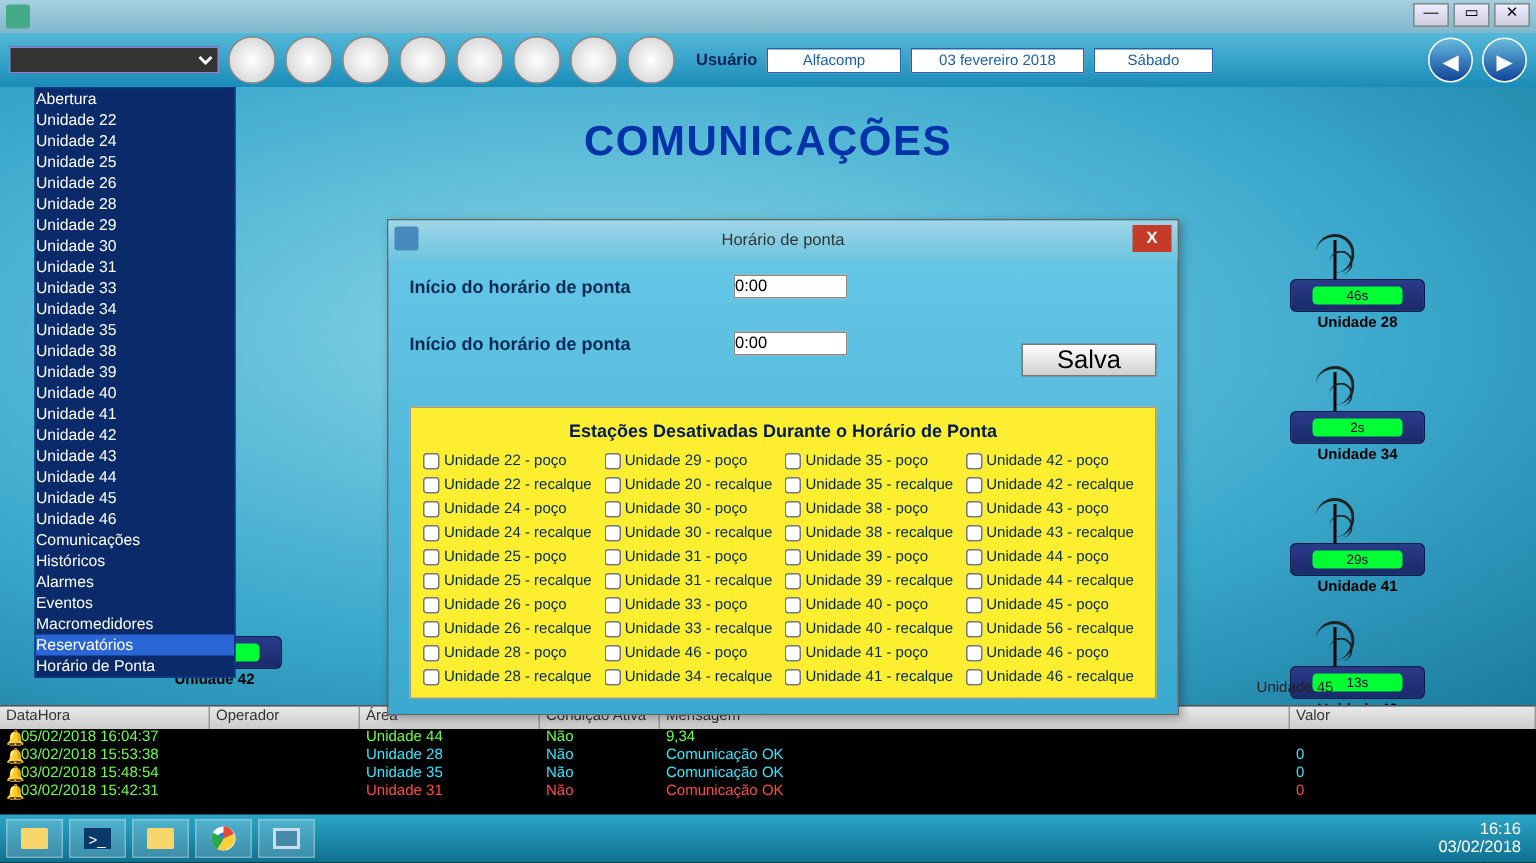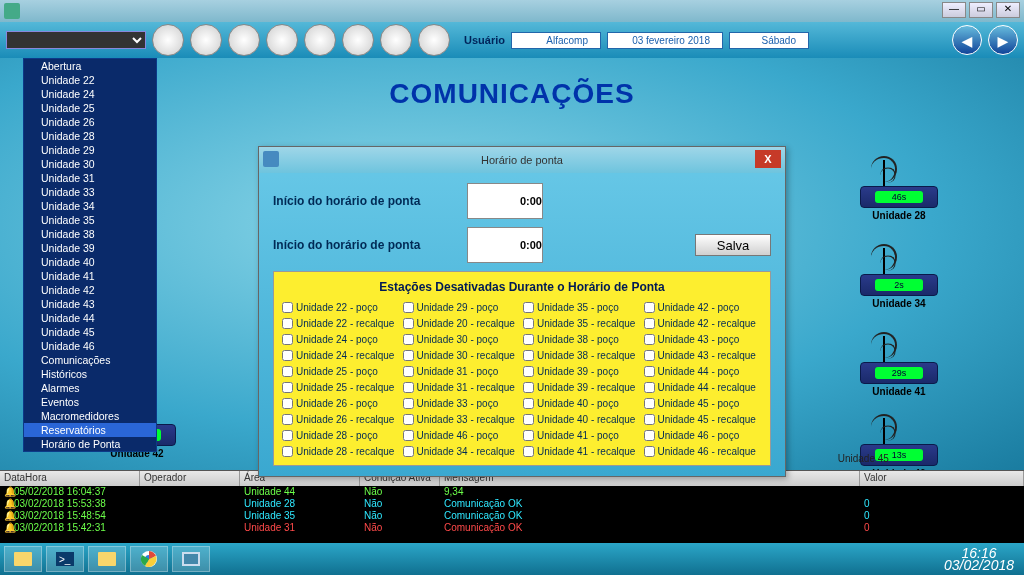--- a/index.html
+++ b/index.html
@@ -6,63 +6,63 @@
 body { font-family: Tahoma, Arial, sans-serif; font-size: 11px; background: #003333; width: 1024px; height: 575px; overflow: hidden; position: relative; }
 .titlebar { height: 22px; background: linear-gradient(#a7d0e0,#7fb8cc); display: flex; align-items: center; position: relative; }
 .titlebar .sysicon { width: 16px; height: 16px; margin: 0 4px; background: #4a8; border-radius: 2px; }
 .titlebar .title { position: absolute; left: 0; right: 0; text-align: center; font-size: 11px; color: #333; }
 .titlebar .winbtns { position: absolute; right: 4px; top: 2px; display: flex; gap: 3px; }
 .titlebar .winbtn { width: 24px; height: 16px; background: linear-gradient(#eef,#ccd); border: 1px solid #888; font-size: 10px; text-align: center; line-height: 12px; cursor: pointer; }
 .toolbar { height: 36px; background: linear-gradient(#54b8d8,#1a8cb8); display: flex; align-items: center; padding: 0 6px; gap: 6px; }
 .toolbar .combo { width: 140px; height: 18px; background: #333; color: #fff; border: 1px solid #88d; font-size: 10px; }
 .tbicon { width: 32px; height: 32px; border-radius: 50%; background: radial-gradient(#fff,#ccc); border: 1px solid #888; display:inline-block; cursor:pointer; }
 .userlbl { color: #00245a; font-size: 11px; font-weight: bold; margin-left: 8px; }
-.infobox { background: #fff; border: 1px solid #26a; padding: 2px 12px; font-size: 10px; color: #1a5fad; text-align:right; }
+.infobox { background: #fff; border: 1px solid #26a; padding: 2px 12px; font-size: 10px; color: #1a5fad; text-align:center; }
 .navarrow { width: 30px; height: 30px; border-radius: 50%; background: linear-gradient(#6bd,#149); color: #fff; font-size: 14px; text-align: center; line-height: 30px; border:1px solid #fff; cursor:pointer;}
 .scada { position: absolute; top: 58px; left: 0; right: 0; height: 412px; background: radial-gradient(ellipse at 40% 40%, #8dd7e8, #3aa8cc 60%, #1a7ca0); }
 .bigtitle { position: absolute; top: 20px; width: 100%; text-align: center; font-size: 28px; font-weight: bold; color: #0033aa; letter-spacing: 1px; }
 .menu { position: absolute; top: 0; left: 23px; width: 134px; background: #0a2a6a; color: #fff; font-size: 10.5px; z-index: 50; border:1px solid #0c3a88;}
-.menu div { padding: 1px 17px; cursor: pointer; white-space:nowrap; }
+.menu div { padding: 1px 0; cursor: pointer; white-space:nowrap; }
 .menu div.sel { background: #2a66d6; }
 .device { position: absolute; text-align: center; }
 .device .antenna { position:relative; width:48px; height:28px; margin:0 auto;}
-.device .base { width: 78px; height: 22px; background: linear-gradient(#2a3a8a,#1a2a6a); border-radius: 4px; margin: 0 auto; position: relative; border:1px solid #0a1a4a;}
+.device .base { width: 90px; height: 22px; background: linear-gradient(#2a3a8a,#1a2a6a); border-radius: 4px; margin: 0 auto; position: relative; border:1px solid #0a1a4a;}
 .device .led { position: absolute; left: 14px; right: 14px; top: 4px; bottom: 4px; background: #00ff33; border-radius: 3px; font-size: 9px; line-height: 12px; color: #003; text-align:center;}
 .device .lbl { font-size: 10px; color: #000; font-weight: bold; margin-top: 2px; }
 .ant-stick{position:absolute;left:8px;bottom:0;width:2px;height:26px;background:#000;}
 .ant-wave{position:absolute;left:-4px;top:-2px;width:26px;height:26px;border:2px solid #222;border-left:none;border-bottom:none;border-radius:50%;}
 .unitrow { position: absolute; bottom: 6px; left: 260px; right: 40px; display: flex; justify-content: space-around; font-size: 10px; color: #222; }
 .dialog { position: absolute; top: 88px; left: 258px; width: 528px; background: linear-gradient(#69c9e8,#3aa8d0); border: 1px solid #666; z-index: 100; box-shadow: 2px 2px 6px rgba(0,0,0,.3);}
 .dlg-title { height: 26px; background: linear-gradient(#9fd6e8,#6ec4de); position: relative; font-size: 11px; color: #333; text-align:center; line-height:26px;}
 .dlg-title .icon { position: absolute; left: 4px; top: 4px; width: 16px; height: 16px; background: #468ac0; border-radius:2px;}
 .dlg-close { position: absolute; right: 4px; top: 3px; width: 26px; height: 18px; background: #c63a28; color: #fff; font-weight: bold; text-align: center; line-height: 18px; cursor: pointer; }
 .dlg-body { padding: 10px 14px; }
-.dlg-body .row { display: flex; align-items: center; gap: 4px; margin-bottom: 8px; }
+.dlg-body .row { display: flex; align-items: center; gap: 26px; margin-bottom: 8px; }
 .dlg-body .row label { flex: 0 0 190px; font-size: 12px; color: #002a55; font-weight:bold;}
-.timein { width: 76px; height: 36px; border: 1px solid #888; background: #fff; text-align: right; font-size: 11px; font-weight: bold; }
+.timein { width: 76px; height: 16px; border: 1px solid #888; background: #fff; text-align: left; font-size: 11px; }
 .statusbox { flex:1; height: 22px; background: #fff; border: 1px solid #888; text-align: center; font-size: 11px; line-height: 20px; }
-.savebtn { width: 76px; height: 22px; background: linear-gradient(#fefefe,#d0d0d0); border: 1px solid #777; margin-left:auto; cursor:pointer; font-size:13px;}
-.yellowbox { background: #fdee2f; border: 1px solid #999; margin-top: 8px; padding: 8px; }
+.savebtn { width: 90px; height: 22px; background: linear-gradient(#fefefe,#d0d0d0); border: 1px solid #777; margin-left:auto; cursor:pointer; font-size:17px;margin-top:22px;}
+.yellowbox { background: #fdee2f; border: 1px solid #999; margin-top: 20px; padding: 8px; }
 .yellowbox .hdr { text-align: center; font-weight: bold; color: #001a55; font-size: 12px; margin-bottom: 8px; }
 .chkgrid { display: grid; grid-template-columns: repeat(4,1fr); row-gap: 5px; column-gap: 2px; font-size: 10px; color: #002a55; }
 .chkgrid label { display: flex; align-items: center; gap: 3px; cursor:pointer;}
 .chkgrid input { width: 11px; height: 11px; }
 .alarmpanel { position: absolute; left: 0; right: 0; top: 470px; height: 73px; border-top: 1px solid #555; }
 .alarmhdr { height: 15px; background: linear-gradient(#e8e8e8,#ccc); display: flex; font-size: 10px; color:#333;}
 .alarmhdr span { border-right: 1px solid #999; padding: 1px 4px; }
 .alarmbody { height: 58px; background: #000; font-size: 10px; overflow: hidden; }
 .alarmrow { display: flex; height: 12px; }
 .alarmrow .ic { width: 10px; color: #ffaa00; }
 .alarmrow span { padding: 0 4px; }
 .c-lime { color: #6cff4a; }
 .c-cyan { color: #2fe8ff; }
 .c-red  { color: #ff4a4a; }
 .taskbar { position: absolute; left: 0; right: 0; bottom: 0; height: 32px; background: linear-gradient(#2ba6c8,#107090); display: flex; align-items: center; padding: 0 4px; gap: 4px; }
 .taskbtn { width: 38px; height: 26px; background: rgba(255,255,255,.18); border: 1px solid rgba(255,255,255,.3); display:flex;align-items:center;justify-content:center; cursor:pointer;}
-.taskbar .clock { margin-left: auto; color: #fff; font-size: 14px; text-align: center; padding-right: 6px; line-height:12px;font-style:italic;}
+.taskbar .clock { margin-left: auto; color: #fff; font-size: 11px; text-align: right; padding-right: 6px; line-height:12px;}
 svg{display:block}
 </style>
 </head>
 <body>
 
 <div class="titlebar">
   <div class="sysicon"></div>
   <div class="winbtns">
     <div class="winbtn">—</div>
     <div class="winbtn">▭</div>
@@ -325,21 +325,21 @@
             <label>
               <input type="checkbox" style="">
               <span>Unidade 33 - recalque</span>
             </label>
             <label>
               <input type="checkbox" style="">
               <span>Unidade 40 - recalque</span>
             </label>
             <label>
               <input type="checkbox" style="">
-              <span>Unidade 45 - recalque</span>
+              <span>Unidade 56 - recalque</span>
             </label>
             <label>
               <input type="checkbox" style="">
               <span>Unidade 28 - poço</span>
             </label>
             <label>
               <input type="checkbox" style="">
               <span>Unidade 46 - poço</span>
             </label>
             <label>

